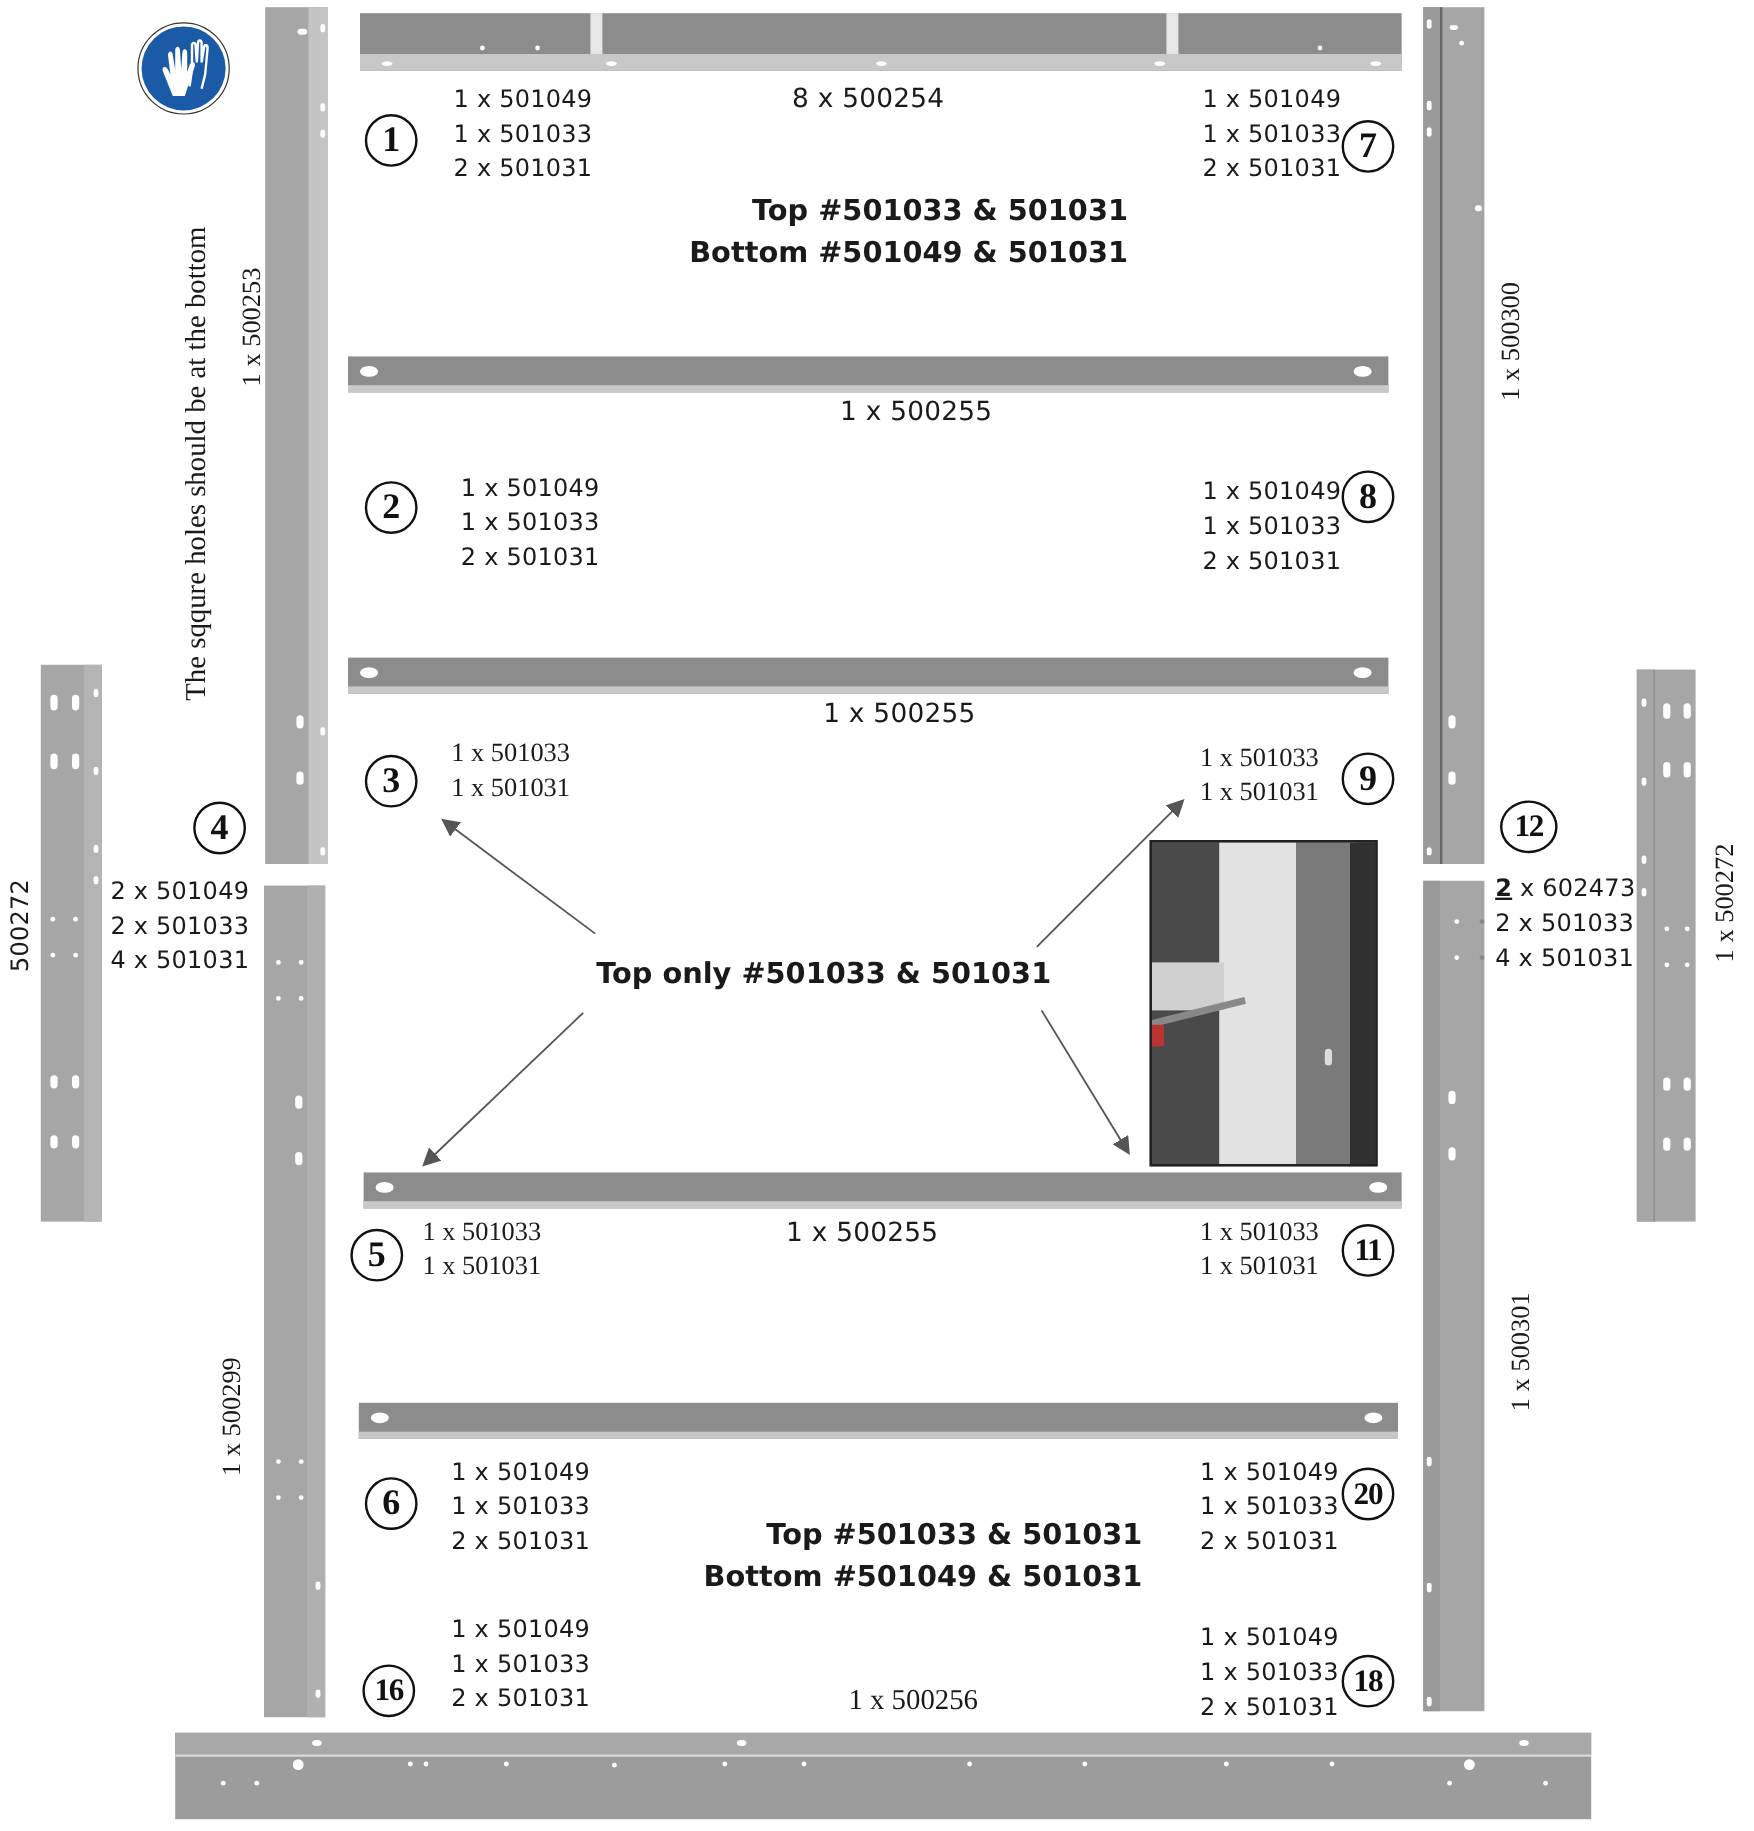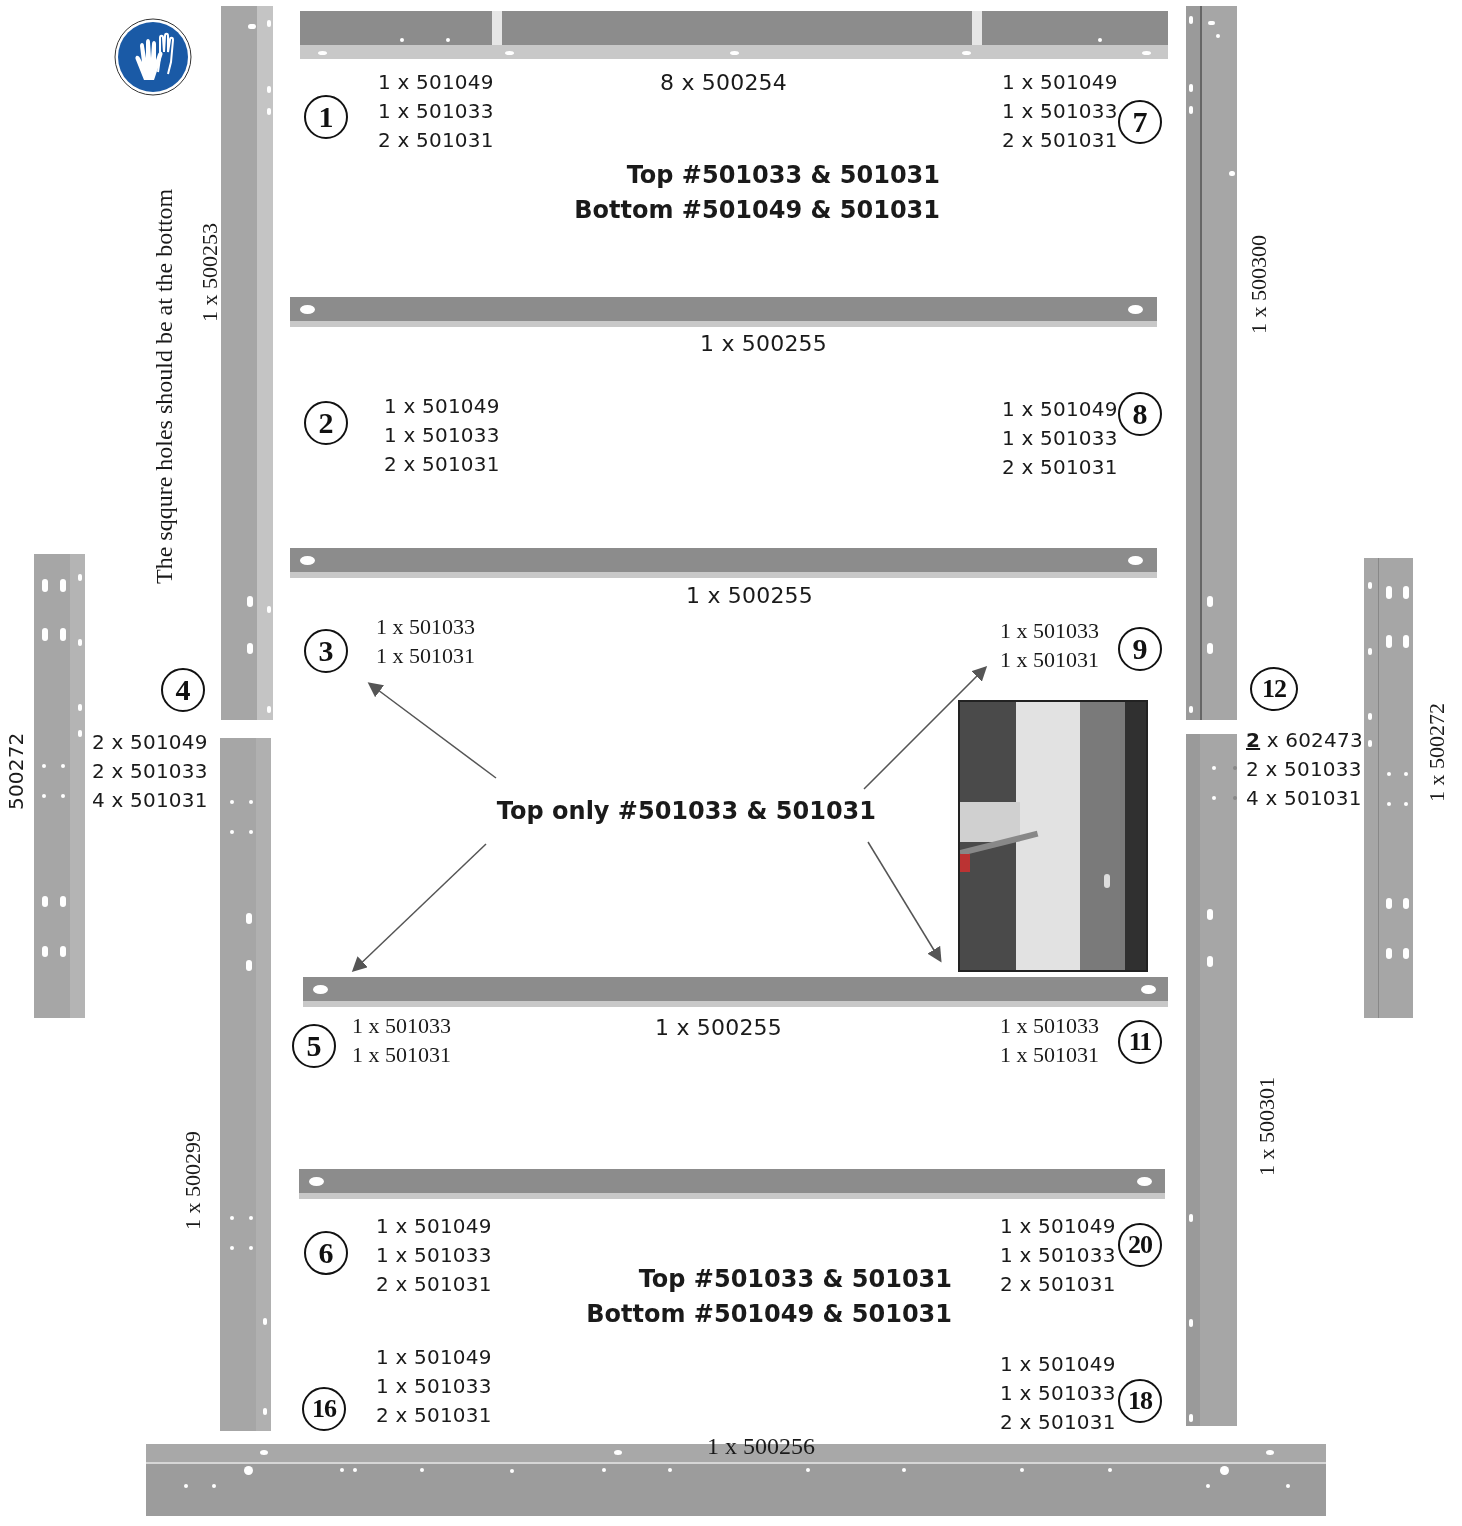--- a/index.html
+++ b/index.html
@@ -195,21 +195,21 @@
   <div class="dot" style="left:364px;top:25px;"></div>
   <div class="dot" style="left:456px;top:24px;"></div>
   <div class="dot" style="left:522px;top:24px;"></div>
   <div class="dot" style="left:660px;top:24px;"></div>
   <div class="dot" style="left:756px;top:24px;"></div>
   <div class="dot" style="left:874px;top:24px;"></div>
   <div class="dot" style="left:962px;top:24px;"></div>
   <div class="dot" style="left:1060px;top:40px;"></div>
   <div class="dot" style="left:1140px;top:40px;"></div>
 </div>
-<div class="abs serif" style="left:707px;top:1432px;font-size:24px;">1 x 500256</div>
+<div class="abs serif" style="left:707px;top:1403px;font-size:24px;">1 x 500256</div>
 
 <div class="abs bold" style="left:540px;top:158px;width:400px;">
   <div>Top #501033 &amp; 501031</div>
   <div>Bottom #501049 &amp; 501031</div>
 </div>
 <div class="abs bold" style="left:476px;top:794px;width:400px;">Top only #501033 &amp; 501031</div>
 <div class="abs bold" style="left:552px;top:1262px;width:400px;">
   <div>Top #501033 &amp; 501031</div>
   <div>Bottom #501049 &amp; 501031</div>
 </div>

